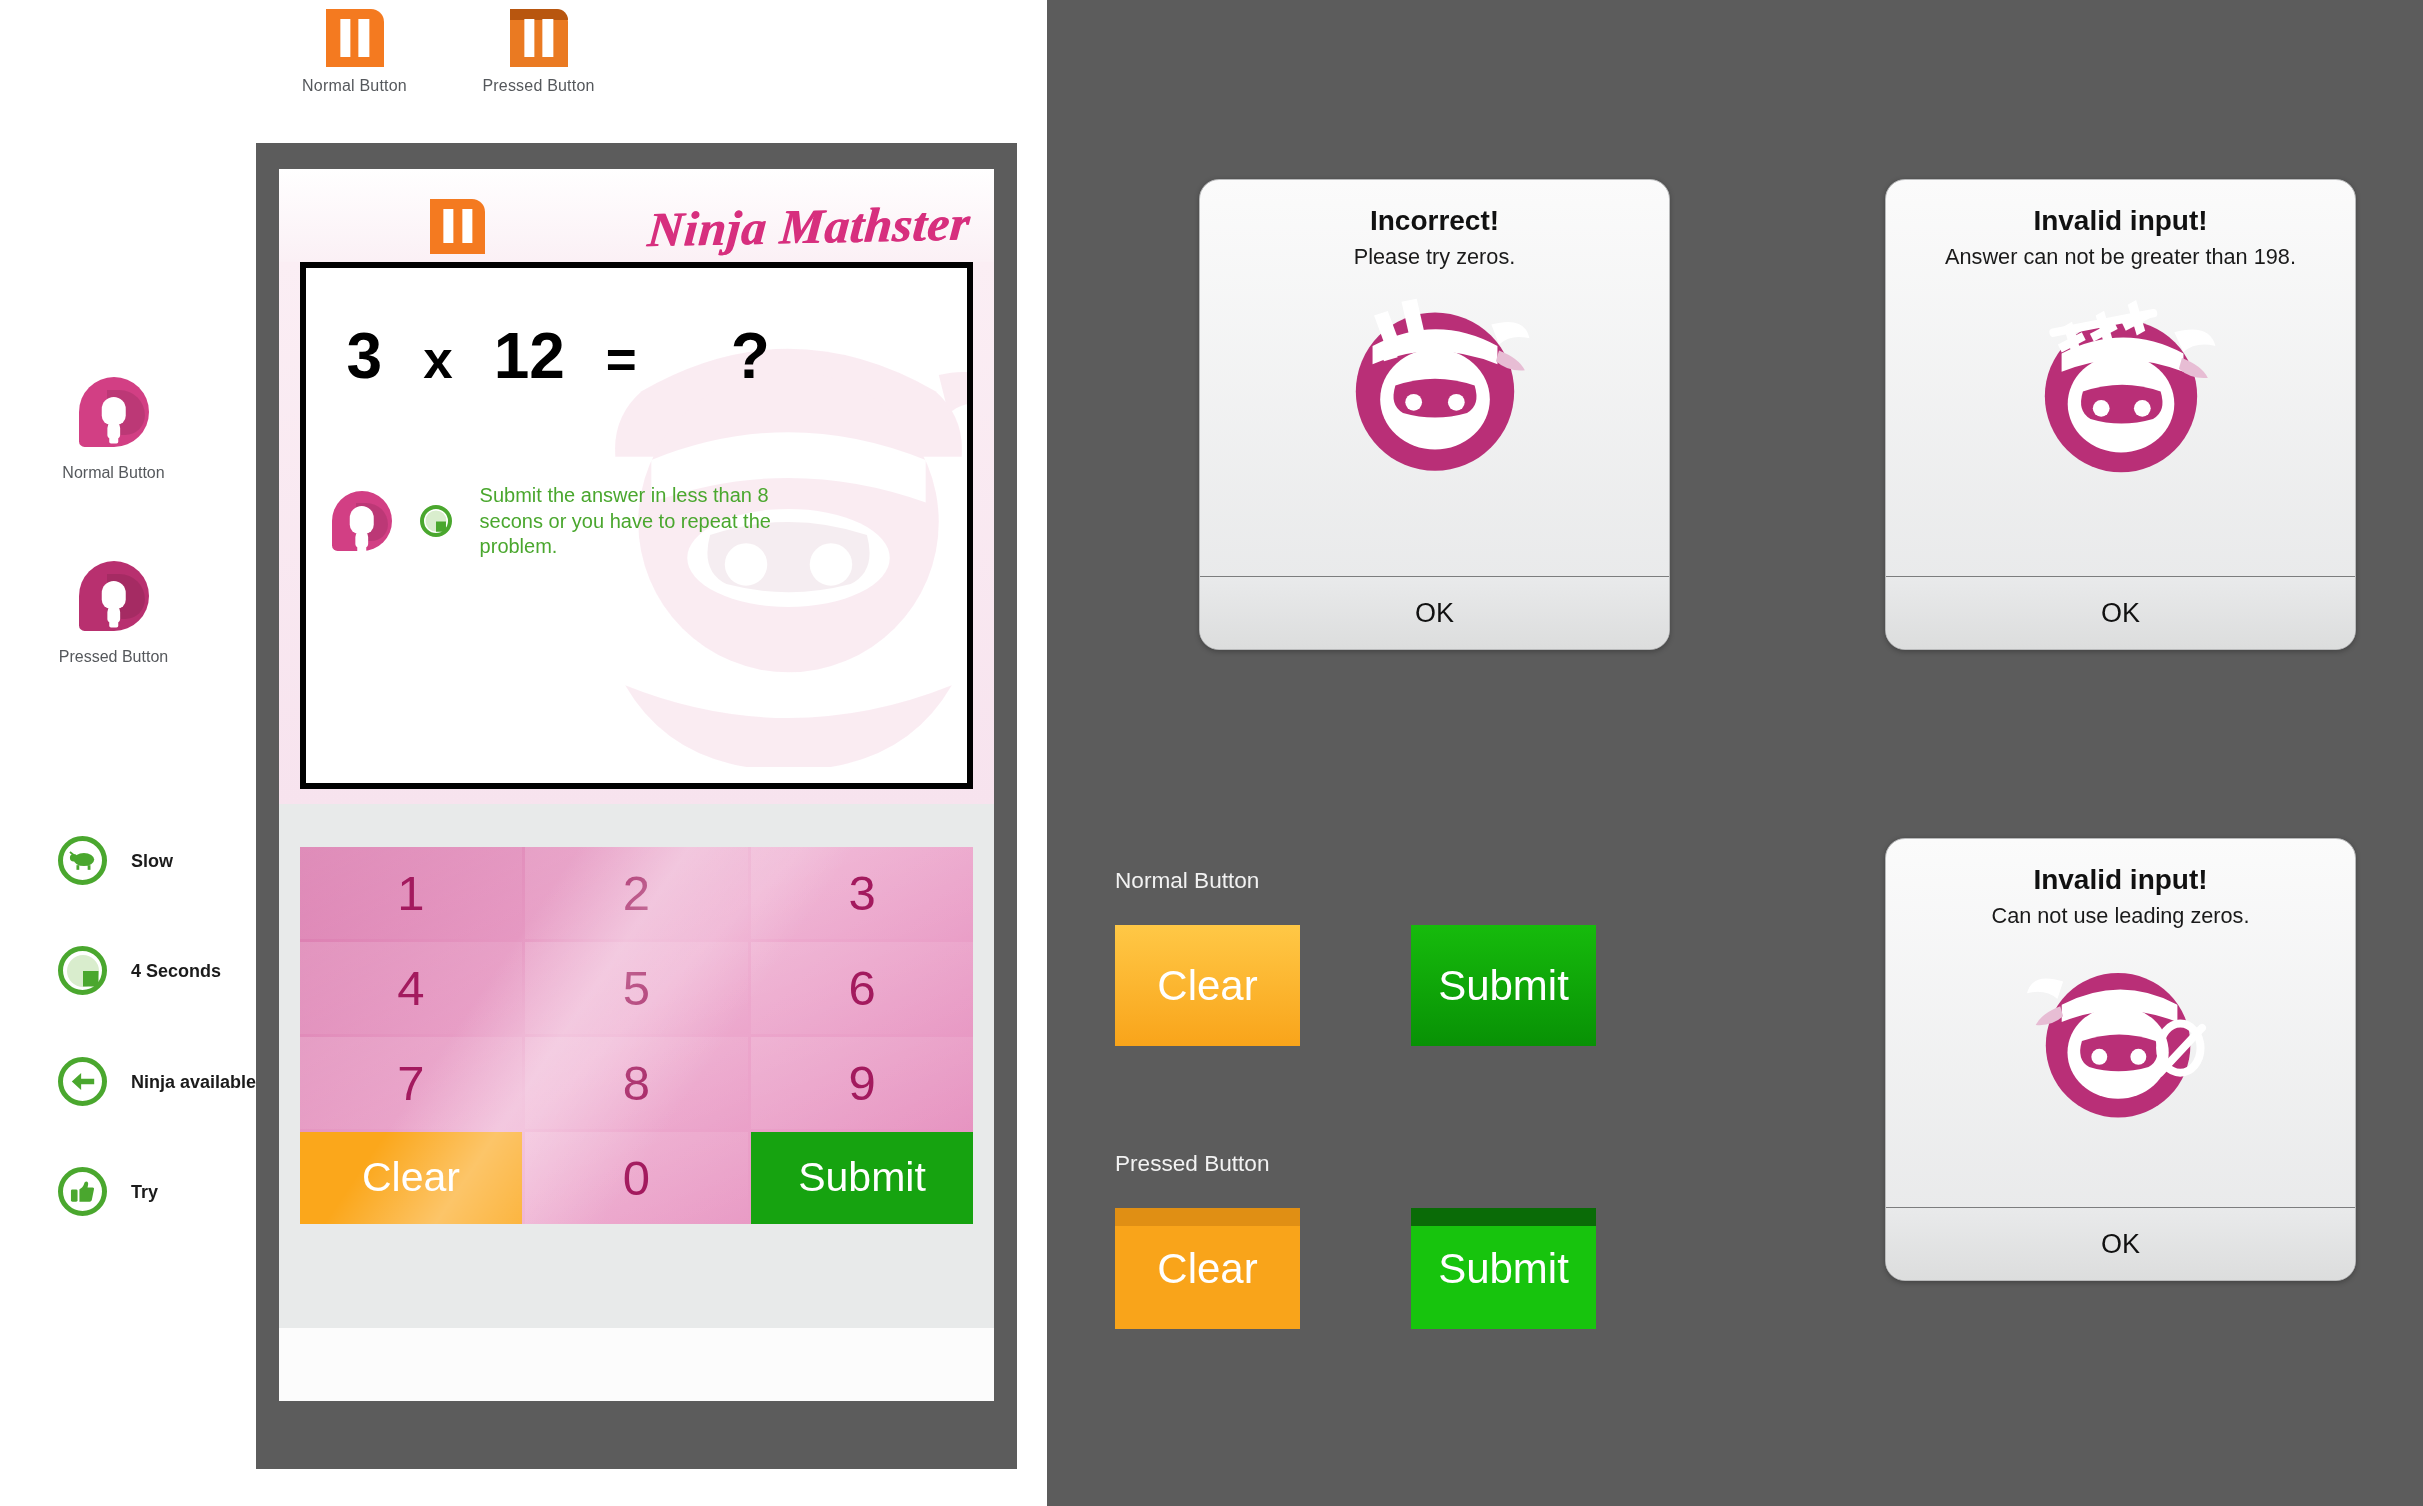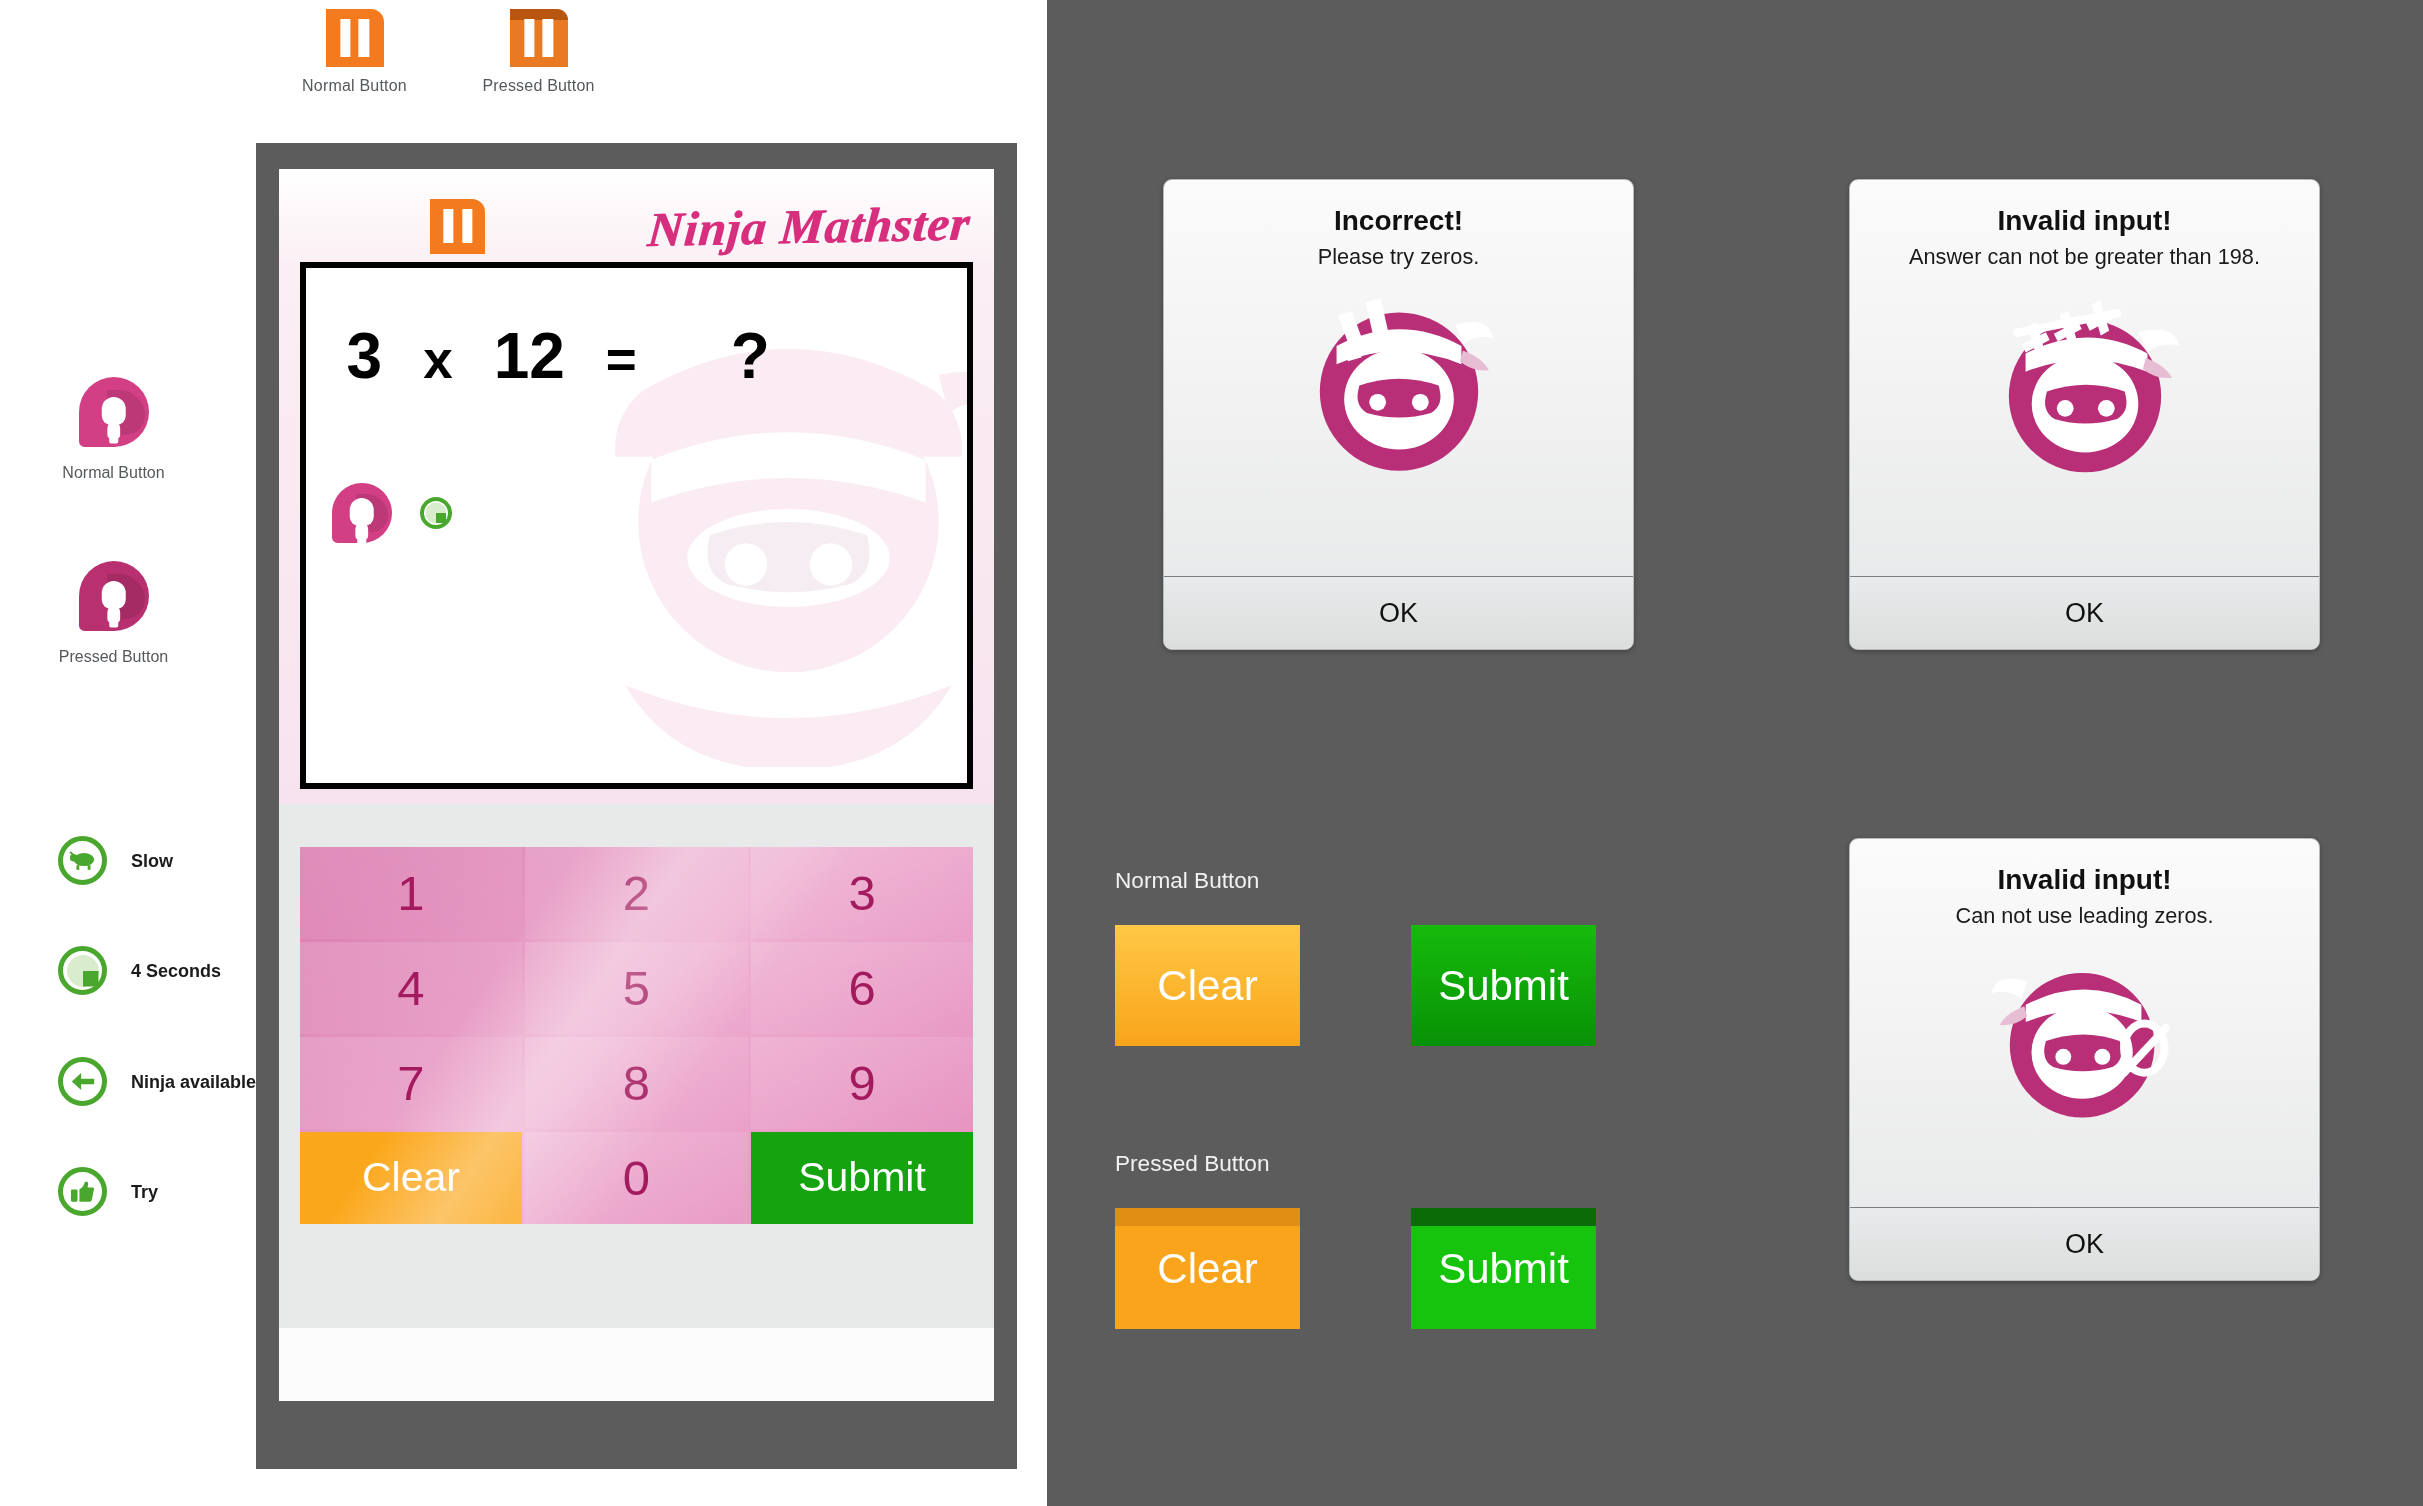--- a/index.html
+++ b/index.html
@@ -171,23 +171,23 @@
   .screen-foot { background: #fcfcfc; height: 73px; }
 
   
   .right-panel {
     position: absolute; left: 1047px; top: 0; width: 1377px; height: 1507px;
     background: #5c5c5c;
   }
   .dialog {
     position: absolute; width: 471px;
     background: linear-gradient(180deg,#fbfbfb 0%, #e6e7e8 100%);
-    border-radius: 9px; border: 0.9px solid #b9babb;
+    border-radius: 20px; border: 0.9px solid #b9babb;
     box-shadow: 0 1.9px 5.6px rgba(0,0,0,.25);
-    display: flex; flex-direction: column; overflow: hidden;
+    display: flex; flex-direction: column; overflow: hidden; margin-left: 36px;
   }
   .dlg-body { flex: 1; padding: 24.5px 17px 0 17px; text-align: center; }
   .dlg-title { font-size: 28px; font-weight: 700; color: #111; }
   .dlg-sub { font-size: 21.7px; color: #1a1a1a; margin-top: 7.5px; }
   .dlg-art { display: flex; justify-content: center; align-items: center; margin-top: 15px; }
   .dlg-ok {
     height: 73px; border-top: 0.9px solid #7c7d7e;
     display: flex; align-items: center; justify-content: center;
     font-size: 27px; color: #111;
     background: linear-gradient(180deg,#e9eaeb 0%, #dcdddd 100%);
@@ -344,20 +344,21 @@
           <div class="hint-row">
             <div style="width:60px;height:60px;position:relative;">
               <div class="bulb" style="width:60px;height:60px;">
                 <span class="bulb-shadow" style="width:32px;height:38px;top:11.3px;"></span>
               </div>
             </div>
             <div class="timer-ring">
               <span class="pie-fill" style="width:21px;height:21px;"></span>
               <span class="pie-wedge" style="width:10.4px;height:10.4px;"></span>
             </div>
+            <div class="hint-text">Submit the answer in less than 8 secons or you have to repeat the problem.</div>
           </div>
         </div>
       </div>
 
       <div class="gap-band"></div>
 
       <div class="keypad-wrap">
         <div class="keypad">
           <div class="key">1</div>
           <div class="key">2</div>

